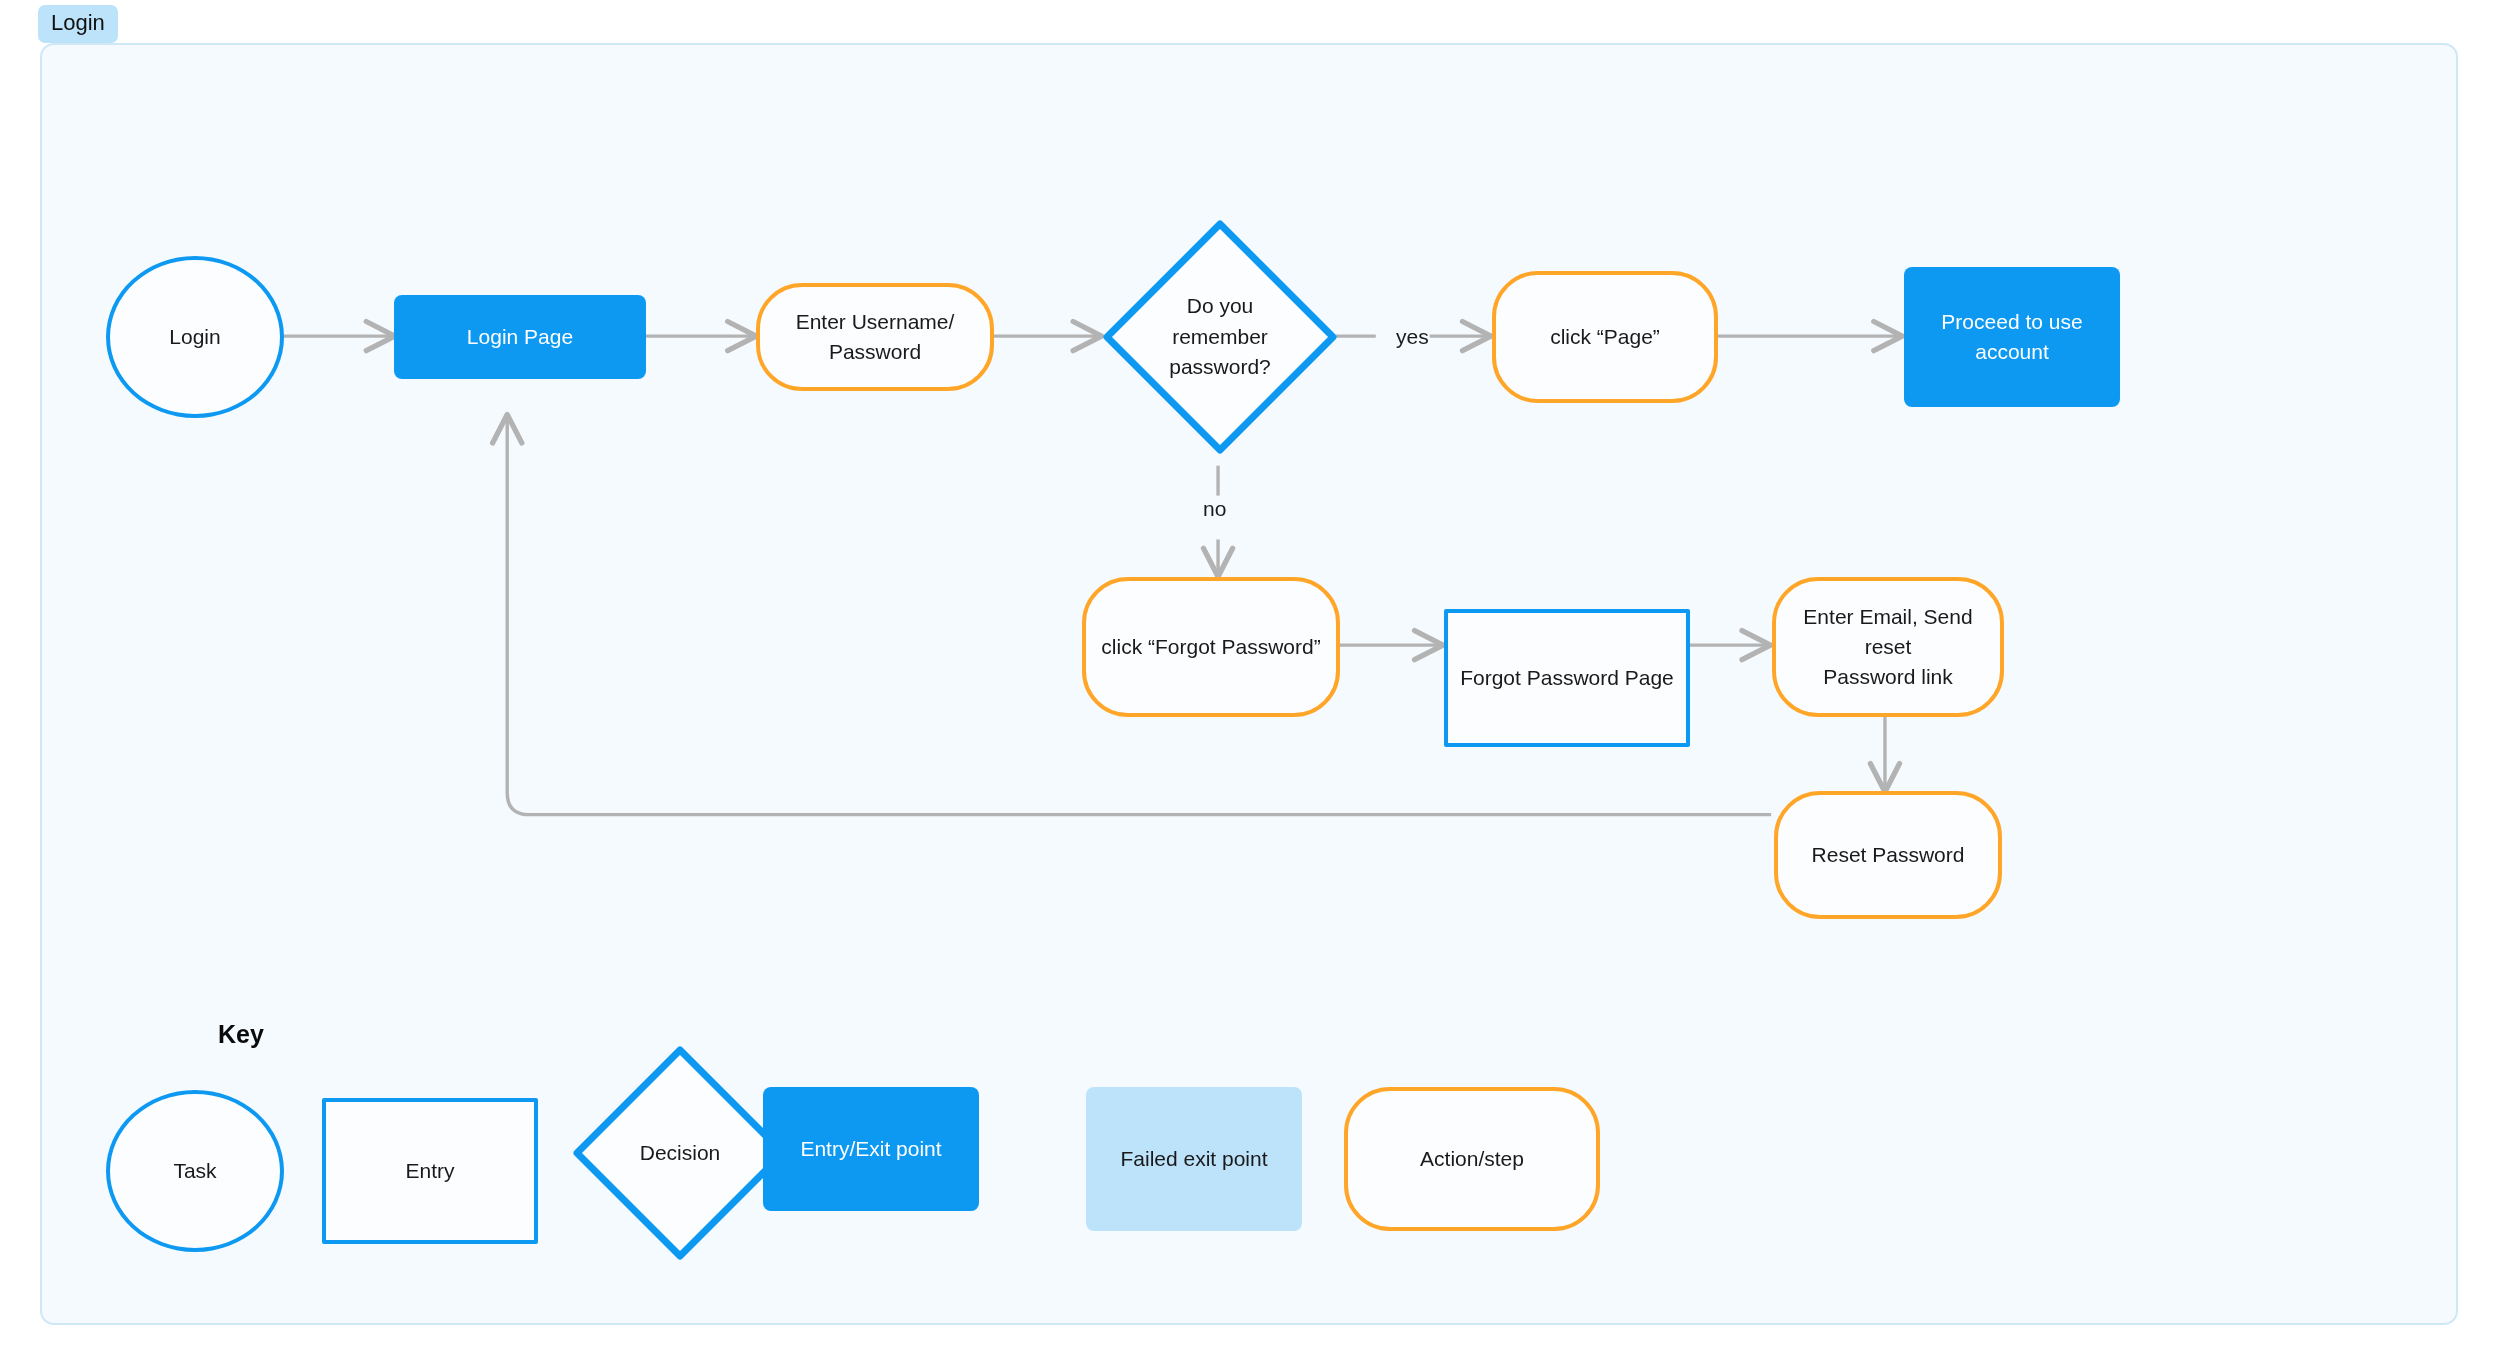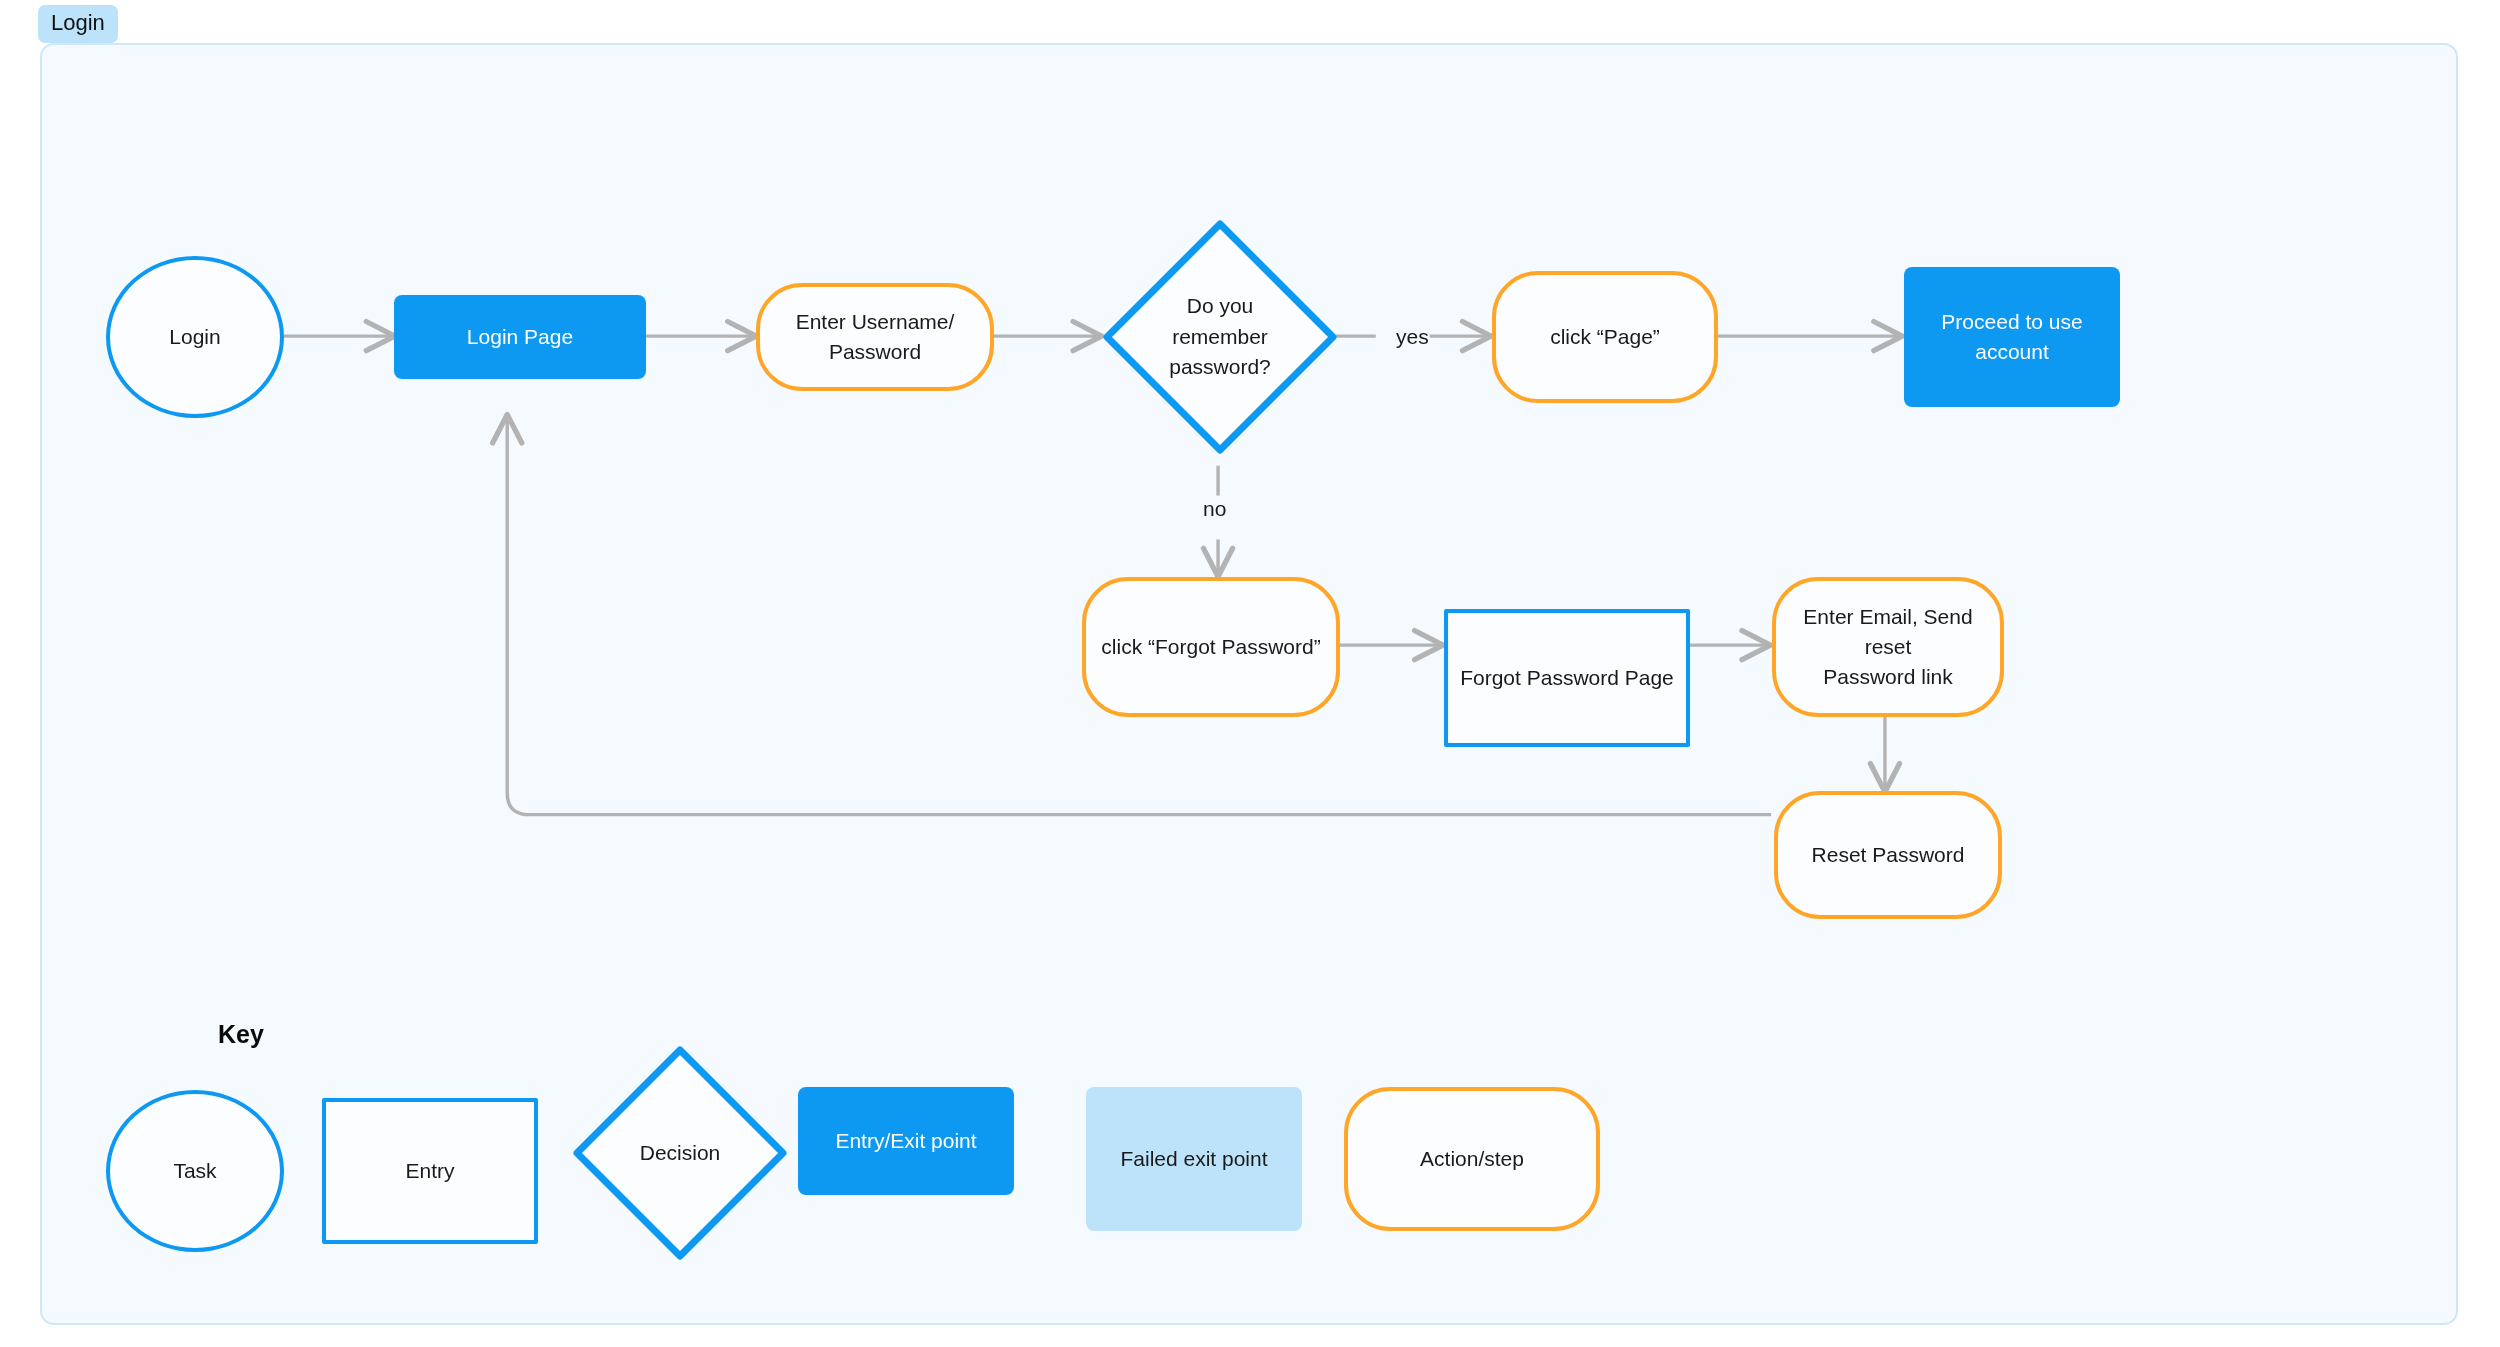--- a/index.html
+++ b/index.html
@@ -236,21 +236,21 @@
       <span>Entry</span>
     </div>
 
     <div class="diamond-wrap" style="left:530px; top:1000px; width:216px; height:216px;">
       <svg viewBox="0 0 216 216" preserveAspectRatio="none">
         <polygon points="108,5 211,108 108,211 5,108" fill="#FBFDFF" stroke="#0D99F2" stroke-width="7" stroke-linejoin="round"></polygon>
       </svg>
       <div class="diamond-label">Decision</div>
     </div>
 
-    <div class="node n-rect-filled" style="left:756px; top:1042px; width:216px; height:108px;">
+    <div class="node n-rect-filled" style="left:721px; top:1042px; width:216px; height:124px;">
       <span class="key-label-white">Entry/Exit point</span>
     </div>
 
     <div class="node n-rect-light" style="left:1000px; top:1042px; width:216px; height:144px;margin-left:44px;">
       <span>Failed exit point</span>
     </div>
 
     <div class="node n-pill n-pill-lg" style="left:1302px; top:1042px; width:256px; height:144px;">
       <span>Action/step</span>
     </div>

